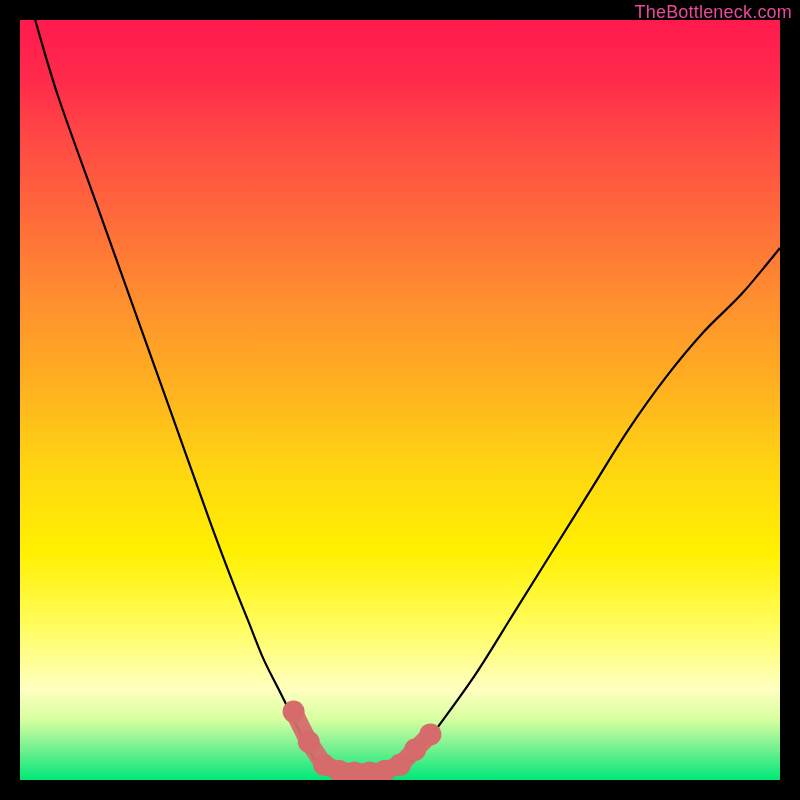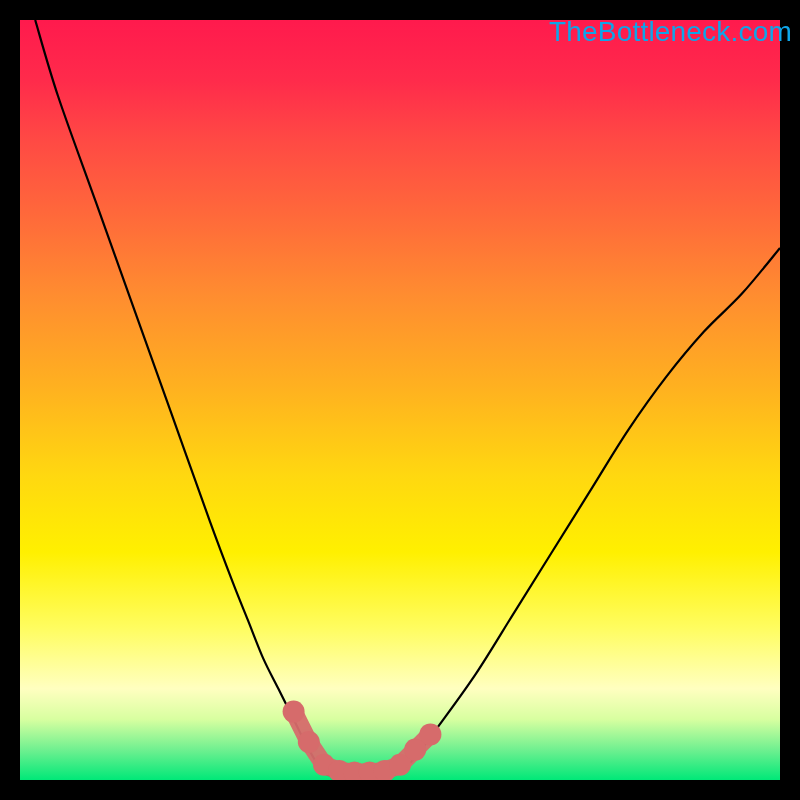--- a/index.html
+++ b/index.html
@@ -28,24 +28,24 @@
       #ffd810 60%,
       #fff000 70%,
       #fffd60 80%,
       #ffffc0 88%,
       #d8ffa0 92%,
       #70f090 96%,
       #00e878 100%);
   }
   .watermark {
     position: absolute;
-    top: 16px;
+    top: 2px;
     right: 8px;
-    color: #0ea5e9;
-    font-size: 28px;
+    color: #ec4899;
+    font-size: 18px;
     font-weight: 500;
     letter-spacing: 0.2px;
     z-index: 5;
   }
   svg.plot {
     position: absolute;
     left: 0;
     top: 0;
     width: 760px;
     height: 760px;

